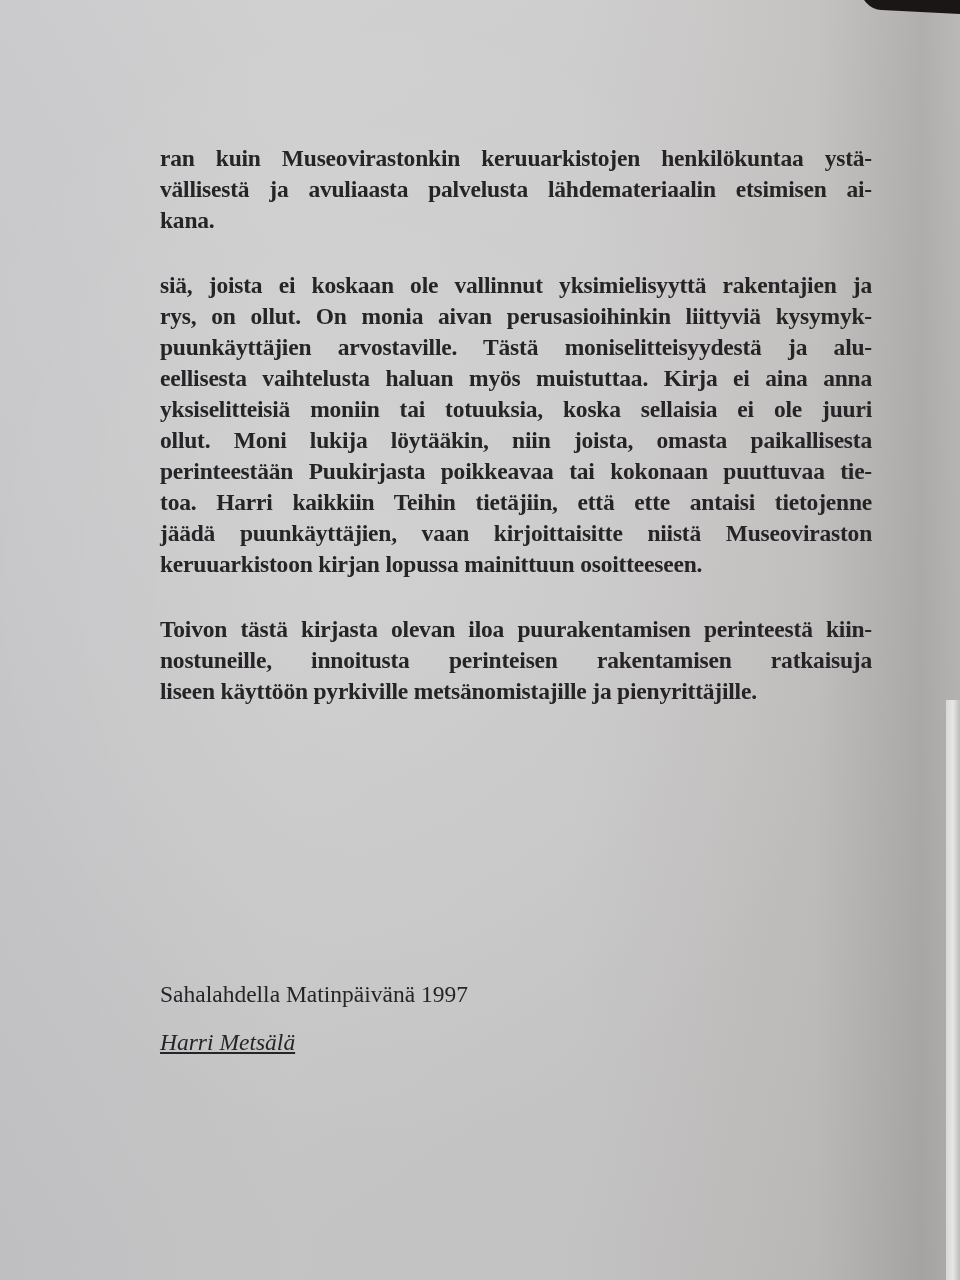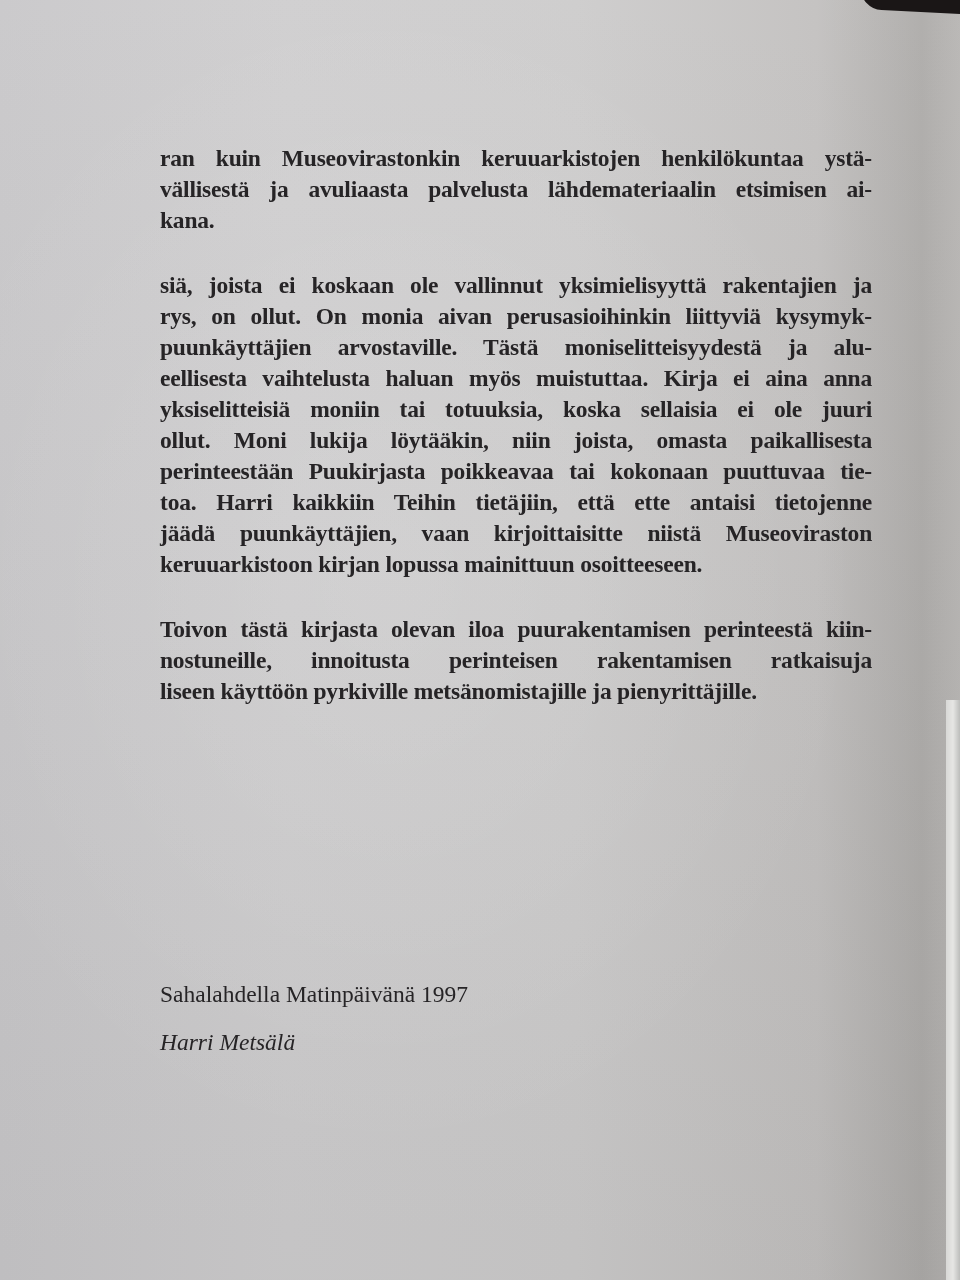--- a/index.html
+++ b/index.html
@@ -70,20 +70,21 @@
       line-height: 31px;
       margin-top: 12px;
     }
     .author {
       position: absolute;
       left: 160px;
       top: 1027px;
       font-size: 23.5px;
       font-style: italic;
       line-height: 31px;
+      text-decoration: underline;
     }
   </style>
 </head>
 <body>
 
 <div class="page-shade"></div>
 <div class="corner-shadow"></div>
 <div class="edge-light"></div>
 
 <div class="text-block">

